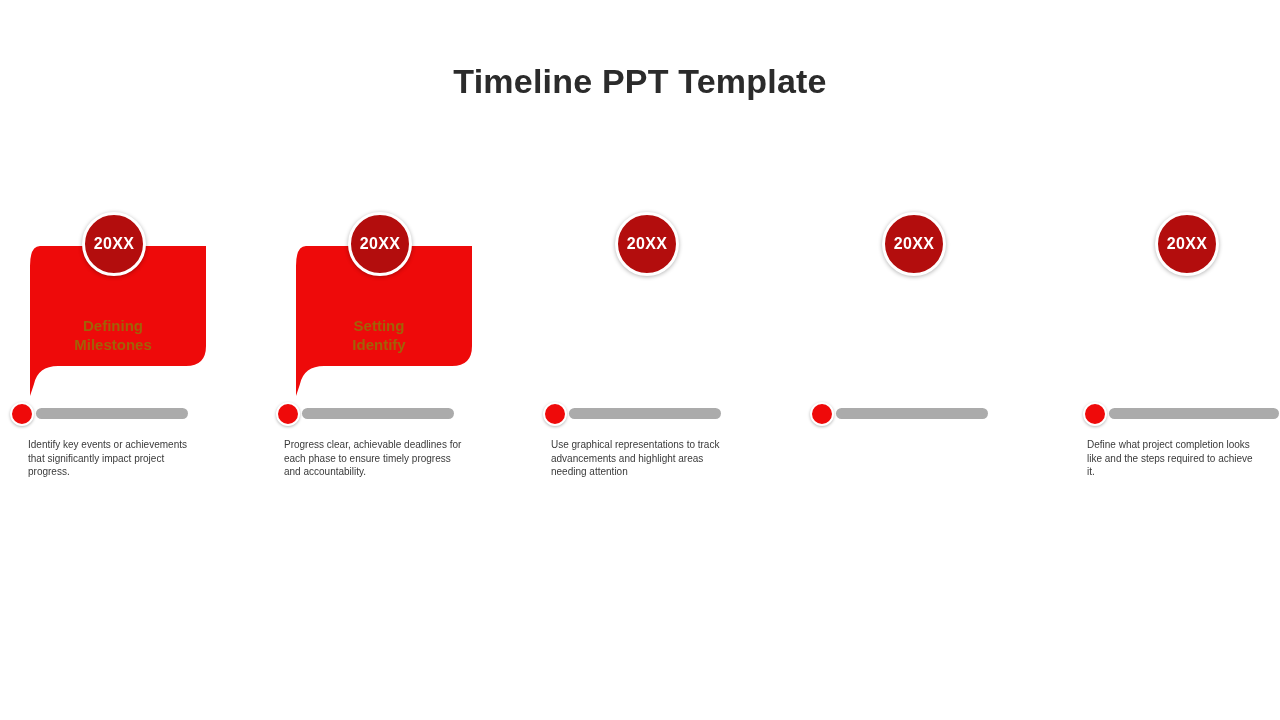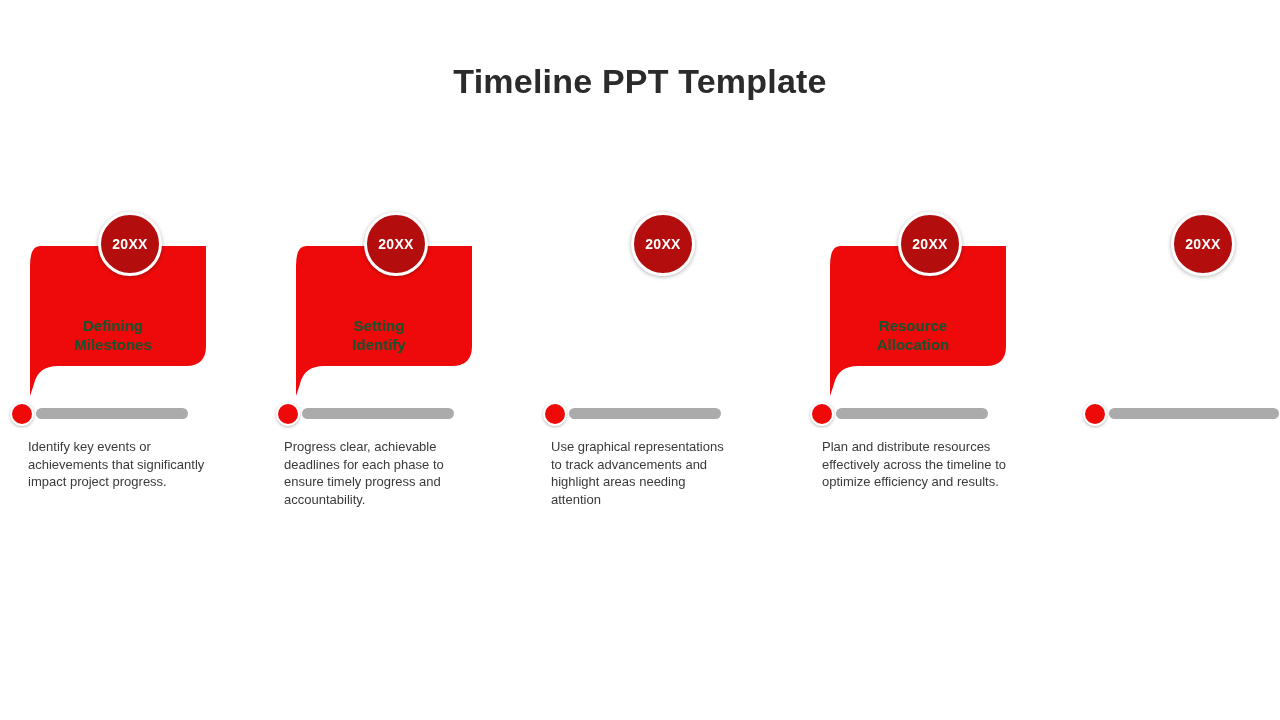--- a/index.html
+++ b/index.html
@@ -65,46 +65,46 @@
     position: absolute;
     left: 0;
     top: 0;
     width: 186px;
     height: 150px;
     display: flex;
     align-items: center;
     justify-content: center;
     padding-top: 28px;
     box-sizing: border-box;
-    color: #14532d;
+    color: #a16207;
     font-size: 15px;
     font-weight: bold;
     line-height: 1.3;
     text-align: center;
     white-space: pre-line;
     pointer-events: none;
   }
 
   
   .badge {
     position: absolute;
-    left: 88px;
+    left: 72px;
     top: 12px;
     width: 64px;
     height: 64px;
     border-radius: 50%;
     background: #b30d0d;
     border: 3px solid #ffffff;
     box-sizing: border-box;
     box-shadow: 0 1px 4px rgba(0,0,0,0.30);
     display: flex;
     align-items: center;
     justify-content: center;
     color: #ffffff;
-    font-size: 14px;
+    font-size: 16px;
     font-weight: bold;
     letter-spacing: 0.3px;
     z-index: 5;
   }
 
   
   .track {
     position: absolute;
     left: 0;
     top: 202px;
@@ -131,21 +131,21 @@
     width: 152px;
     height: 11px;
     border-radius: 6px;
     background: #ababab;
   }
 
   
   .desc {
     position: absolute;
     top: 238px;
-    font-size: 13px;
+    font-size: 10px;
     line-height: 1.36;
     color: #3a3a3a;
     width: 180px;
   }
 </style>
 </head>
 <body>
 
 <div id="slide">
 
@@ -186,36 +186,29 @@
   <div class="step" style="left:543px;">
     <div class="badge">20XX</div>
     <div class="track">
       <div class="dot"></div>
       <div class="bar"></div>
     </div>
     <div class="desc" style="left:8px; width:184px;">Use graphical representations to track advancements and highlight areas needing attention</div>
   </div>
 
   <div class="step" style="left:810px;">
-    <div class="card-wrap">
-      <svg class="card-svg" viewBox="0 0 186 150" xmlns="http://www.w3.org/2000/svg">
-        <path d="M20,0 H186 V100 Q186,120 166,120 H38 Q18,120 14,138 L10,150 L10,20 Q10,0 20,0 Z" fill="#ee0a0a"></path>
-      </svg>
-      <div class="card-title">Resource
-Allocation</div>
-    </div>
-    <div class="badge">20XX</div>
-    <div class="track">
-      <div class="dot"></div>
-      <div class="bar"></div>
-    </div>
-    <div class="desc" style="left:12px; width:184px;">Plan and distribute resources effectively across the timeline to optimize efficiency and results.</div>
+    <div class="badge">20XX</div>
+    <div class="track">
+      <div class="dot"></div>
+      <div class="bar"></div>
+    </div>
   </div>
 
   <div class="step" style="left:1083px;">
     <div class="badge">20XX</div>
     <div class="track">
       <div class="dot"></div>
       <div class="bar" style="width:170px;"></div>
     </div>
+    <div class="desc" style="left:4px; width:170px;">Define what project completion looks like and the steps required to achieve it.</div>
   </div>
 
 </div>
 
 </body></html>

